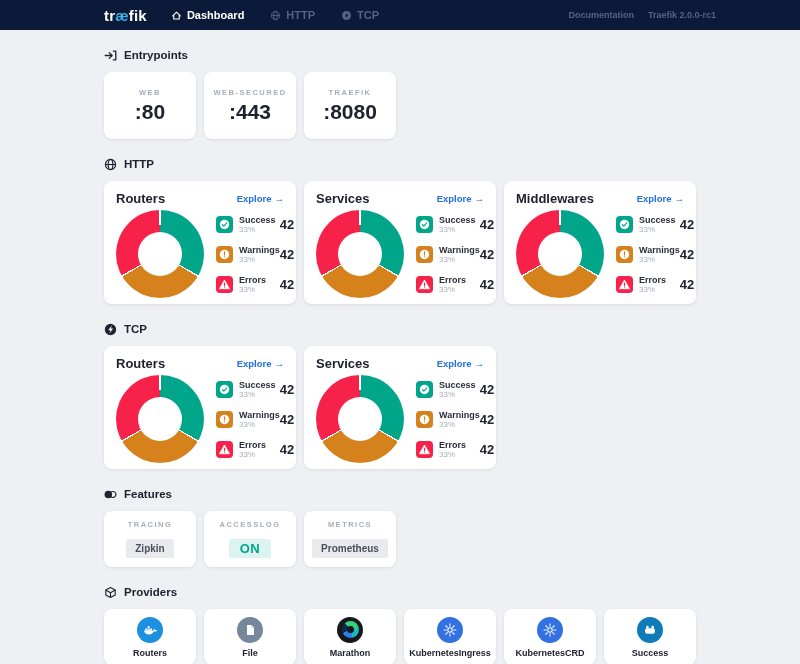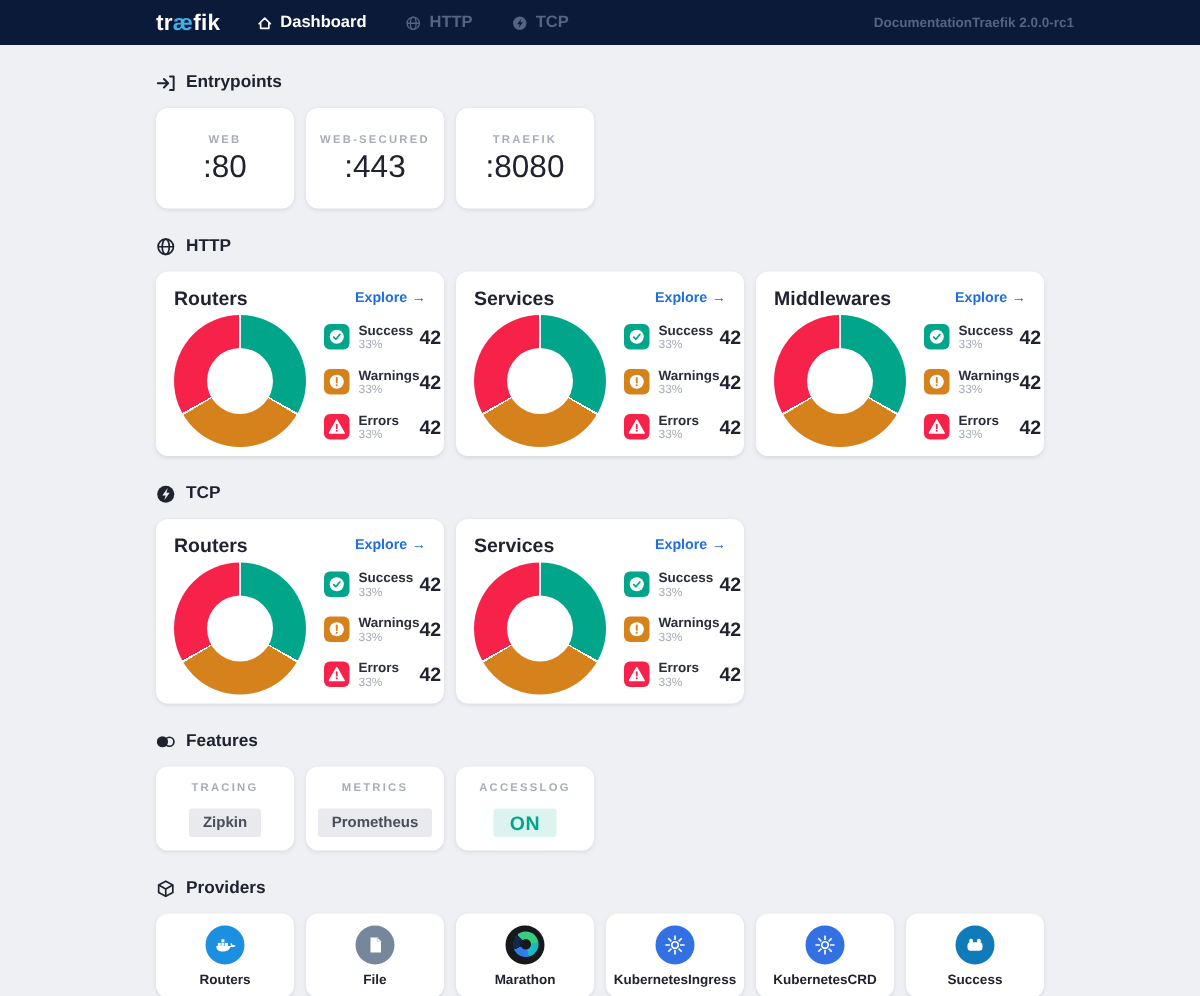--- a/index.html
+++ b/index.html
@@ -19,39 +19,39 @@
   }
   
   .navbar{height:30px;background:var(--navbar-bg);display:flex;align-items:center;
     padding:0 84px 0 104px;}
   .logo{font-size:15px;font-weight:bold;color:#fff;letter-spacing:.2px;cursor:pointer;}
   .logo .ae{color:var(--logo-ae);}
   .nav-items{display:flex;margin-left:24px;gap:26px;align-items:center;}
   .nav-item{display:flex;gap:5px;align-items:center;font-size:11px;font-weight:bold;
     color:var(--nav-inactive);cursor:pointer;}
   .nav-item.active{color:#fff;}
-  .nav-right{margin-left:auto;display:flex;align-items:flex-start;
+  .nav-right{margin-left:auto;display:flex;gap:14px;align-items:flex-start;
     font-size:9px;font-weight:600;color:var(--nav-inactive);}
   .nav-right .nav-link{cursor:pointer;}
   
   .main{padding:18px 104px 0;}
   .section{margin-bottom:18px;}
   .section-header{display:flex;align-items:center;gap:7px;font-size:11.5px;
     font-weight:bold;color:var(--text-dark);margin-bottom:10px;line-height:14px;}
   .sec-icon{display:flex;align-items:center;}
   .card{background:var(--card-bg);border-radius:8px;
     box-shadow:0 1px 3px rgba(25,30,60,.10);}
   
   .grid-ep,.grid-feat{display:grid;grid-template-columns:repeat(3,92px);gap:8px;}
   .grid-prov{display:grid;grid-template-columns:repeat(6,92px);gap:8px;}
   .ep-card{height:67px;display:flex;flex-direction:column;align-items:center;
     justify-content:center;gap:3px;}
   .ep-label,.feat-label{font-size:7.5px;letter-spacing:1.5px;color:var(--text-muted);
     font-weight:bold;white-space:nowrap;}
-  .ep-value{font-size:21px;font-weight:400;color:var(--text-dark);}
+  .ep-value{font-size:21px;font-weight:700;color:var(--text-dark);}
   
   .grid-panels3{display:grid;grid-template-columns:repeat(3,192px);gap:8px;}
   .grid-panels2{display:grid;grid-template-columns:repeat(2,192px);gap:8px;}
   .panel{height:123px;padding:10px 12px;}
   .panel-head{display:flex;justify-content:space-between;align-items:center;}
   .panel-title{font-size:13px;font-weight:bold;}
   .explore{font-size:9.5px;font-weight:bold;color:var(--accent-blue);display:flex;
     gap:3px;align-items:center;cursor:pointer;}
   .panel-body{display:flex;align-items:center;margin-top:4px;}
   .donut{width:88px;height:88px;border-radius:50%;position:relative;flex:none;
@@ -487,26 +487,26 @@
           </svg>
       </span>
       <span>Features</span>
     </div>
     <div class="grid-feat">
       <div class="card feat-card">
         <div class="feat-label">TRACING</div>
         <div class="badge">Zipkin</div>
       </div>
       <div class="card feat-card">
+        <div class="feat-label">ACCESSLOG</div>
+        <div class="badge on">ON</div>
+      </div>
+      <div class="card feat-card">
         <div class="feat-label">METRICS</div>
         <div class="badge">Prometheus</div>
-      </div>
-      <div class="card feat-card">
-        <div class="feat-label">ACCESSLOG</div>
-        <div class="badge on">ON</div>
       </div>
     </div>
   </div>
 
   <div class="section">
     <div class="section-header">
       <span class="sec-icon">
         <svg width="13" height="13" viewBox="0 0 16 16" fill="none" stroke="#20222f" stroke-width="1.4" stroke-linejoin="round">
             <path d="M8 1.8l5.8 3.2v6L8 14.2 2.2 11V5z"></path>
             <path d="M2.2 5L8 8.2 13.8 5M8 8.2v6"></path>

